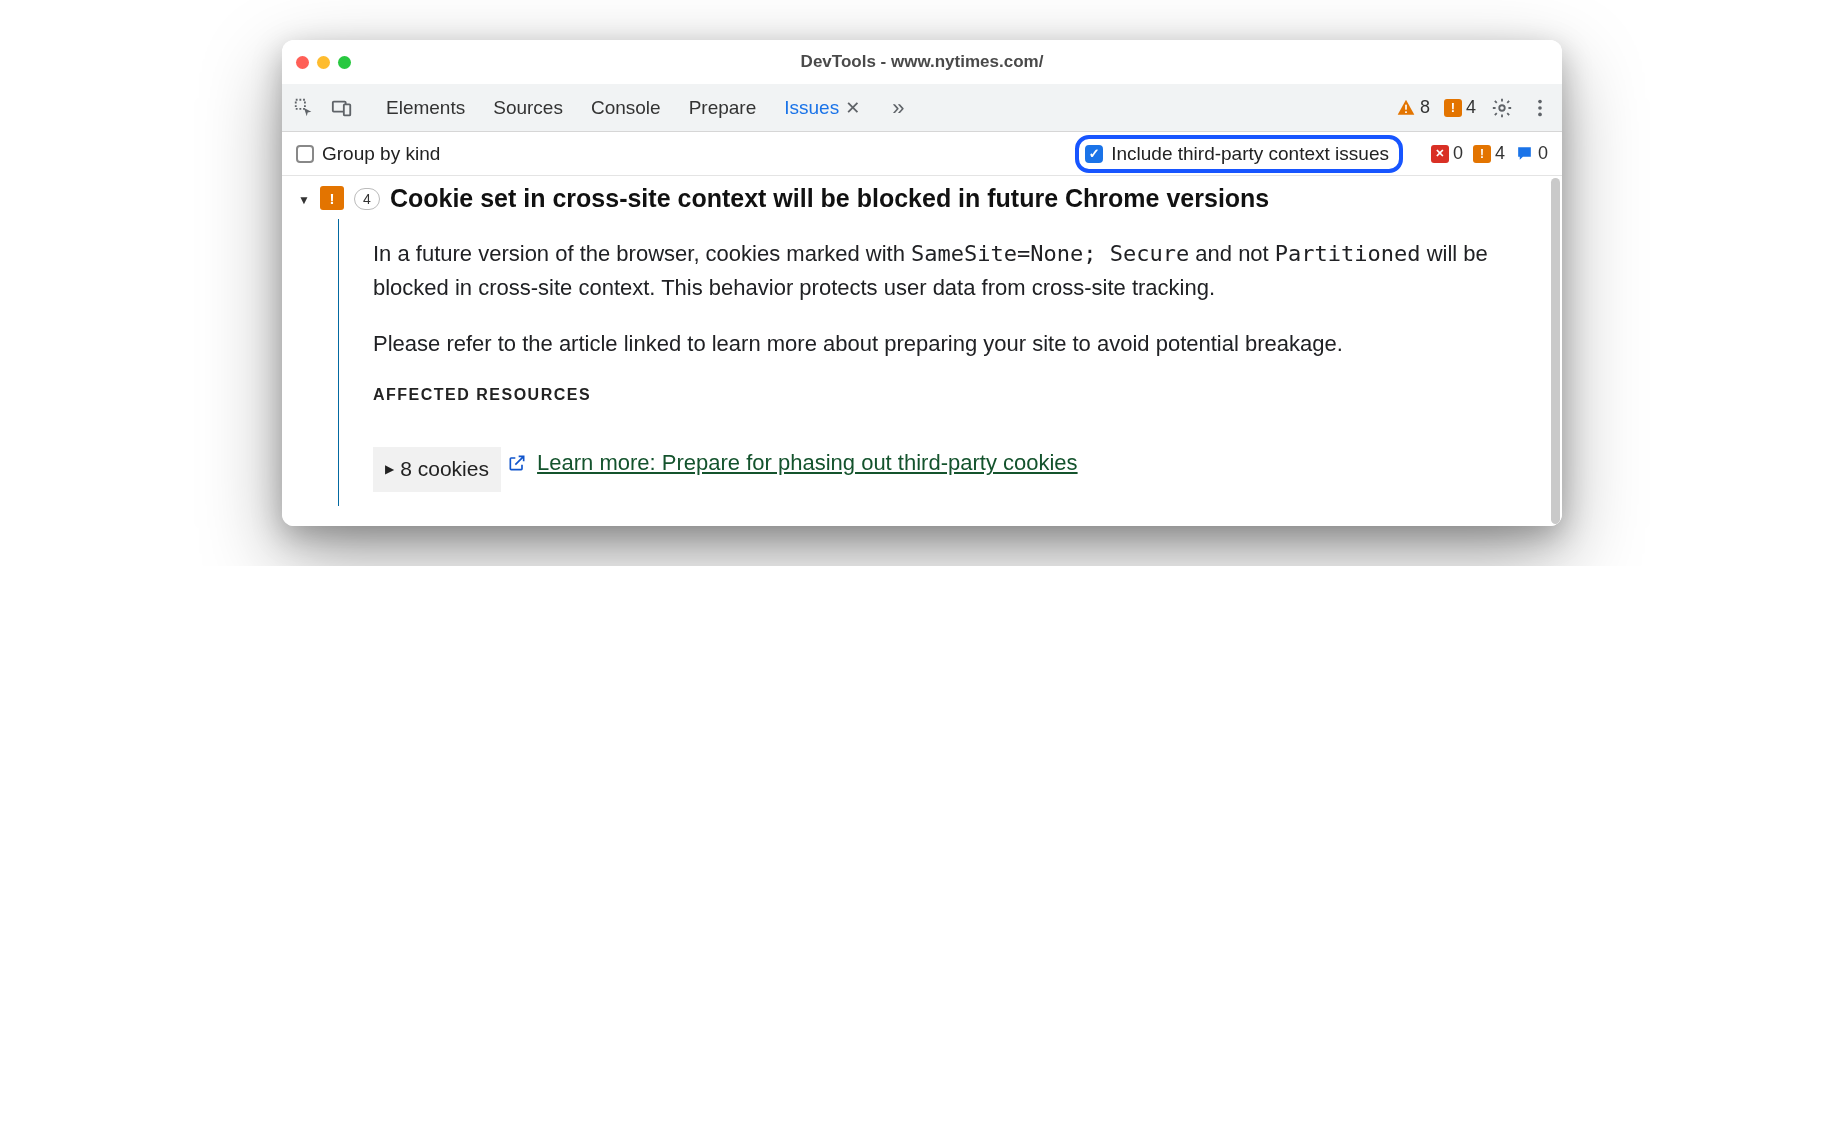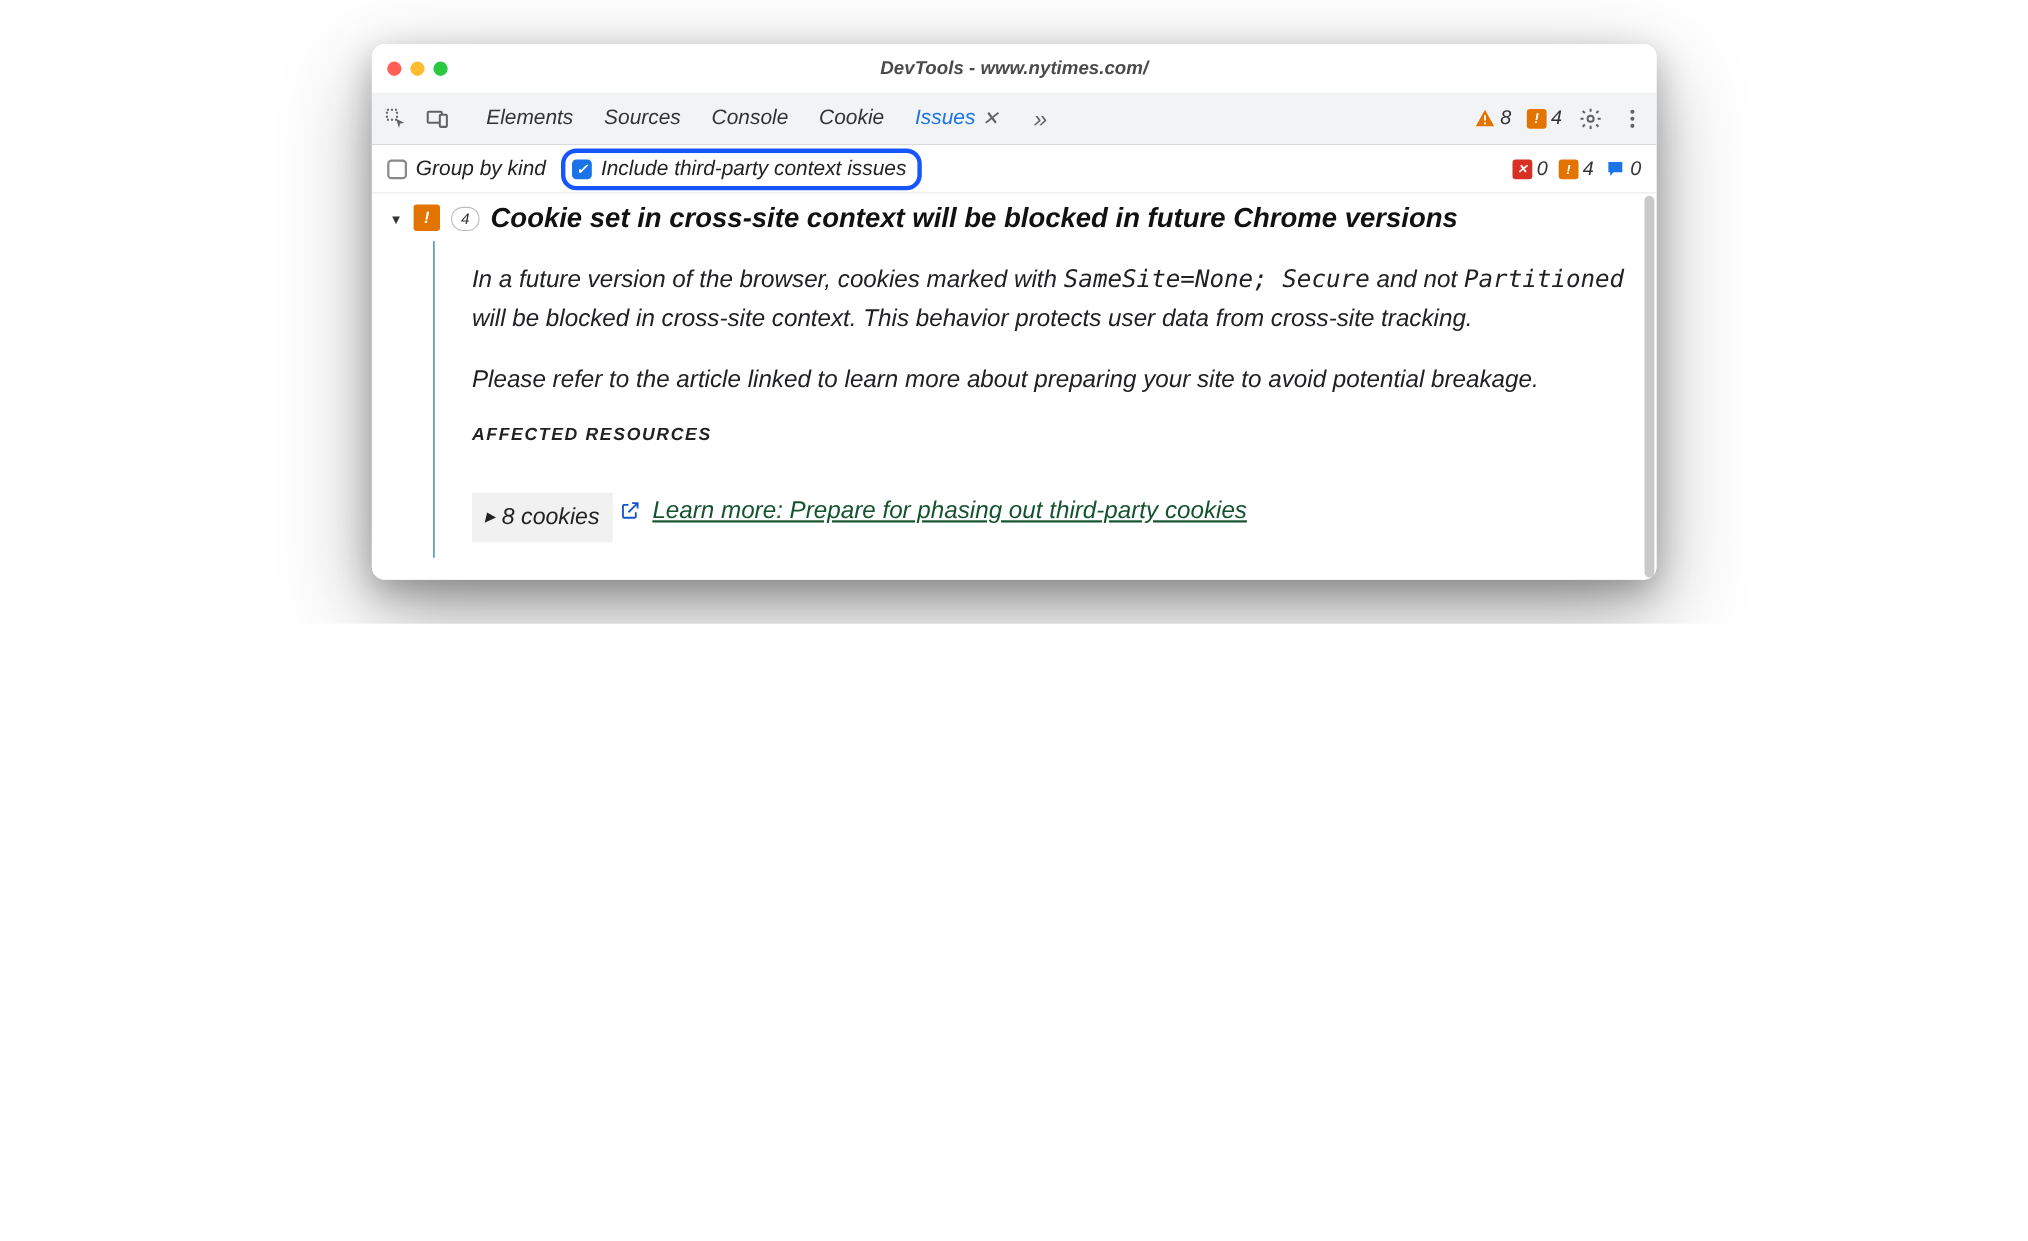--- a/index.html
+++ b/index.html
@@ -5,26 +5,25 @@
   * { box-sizing: border-box; margin: 0; padding: 0; }
   body {
     font-family: -apple-system, BlinkMacSystemFont, "Segoe UI", Helvetica, Arial, sans-serif;
     background: transparent;
     display: flex;
     align-items: flex-start;
     justify-content: center;
     padding: 40px;
   }
   .window {
-    width: 1168px;
+    width: 1280px;
     background: #fff;
     border-radius: 12px;
     box-shadow: 0 30px 80px rgba(0,0,0,0.35), 0 10px 30px rgba(0,0,0,0.25);
     overflow: hidden;
-    font-style: italic;
   }
   .titlebar {
     height: 44px;
     display: flex;
     align-items: center;
     padding: 0 14px;
     background: #fff;
     position: relative;
   }
   .traffic-lights { display: flex; gap: 8px; }
@@ -57,21 +56,21 @@
   .warn-sq { width: 18px; height: 18px; background: #e37400; border-radius: 3px; display: flex; align-items: center; justify-content: center; color: #fff; font-weight: bold; font-size: 13px; }
   .gear, .kebab { color: #5f6368; }
   .filterbar {
     display: flex; align-items: center;
     height: 44px;
     padding: 0 14px;
     border-bottom: 1px solid #e4e4e4;
     background: #fff;
     gap: 10px;
   }
-  .filterbar-left { flex: 1; display: flex; align-items: center; justify-content: flex-start; gap: 14px; padding-right: 18px; }
+  .filterbar-left { flex: 1; display: flex; align-items: center; justify-content: space-between; gap: 14px; padding-right: 18px; }
   .chk-label { display: flex; align-items: center; gap: 8px; font-size: 19px; color: #222; }
   .chk { width: 18px; height: 18px; border: 2px solid #888; border-radius: 4px; display: flex; align-items: center; justify-content: center; background: #fff; }
   .chk.checked { background: #1a73e8; border-color: #1a73e8; color: #fff; font-size: 13px; font-weight: bold; }
   .highlight-oval {
     border: 4px solid #1755ff;
     border-radius: 14px;
     padding: 4px 10px 4px 6px;
     display: flex; align-items: center; gap: 8px;
   }
   .mini-counters { display: flex; align-items: center; gap: 10px; }
@@ -155,21 +154,21 @@
       <span class="icon-btn">
         <svg width="22" height="22" viewBox="0 0 24 24" fill="none" stroke="#5f6368" stroke-width="2">
           <rect x="2" y="5" width="14" height="11" rx="1"></rect>
           <rect x="14" y="8" width="7" height="12" rx="1" fill="#f1f3f4"></rect>
         </svg>
       </span>
       <div class="tabs">
         <div class="tab">Elements</div>
         <div class="tab">Sources</div>
         <div class="tab">Console</div>
-        <div class="tab">Cookie</div>
+        <div class="tab">Prepare</div>
         <div class="tab active">
           <span>Issues</span>
           <span class="close-x">✕</span>
         </div>
         <span class="more-tabs">»</span>
       </div>
     </div>
     <div class="toolbar-right">
       <div class="counter">
         <span class="warn-tri">

